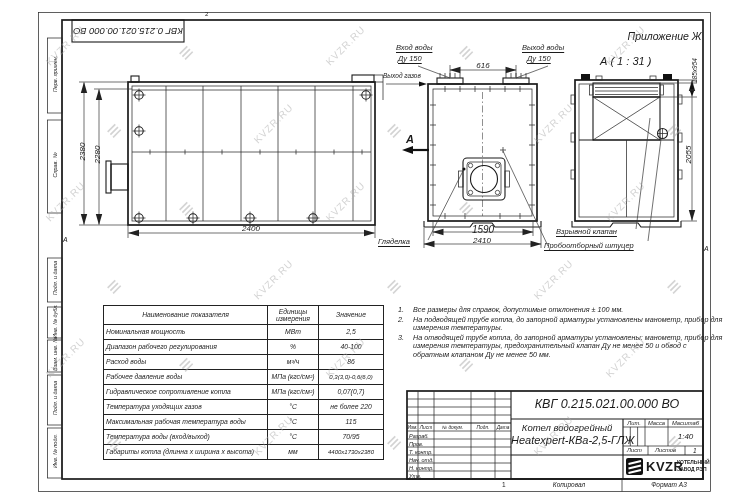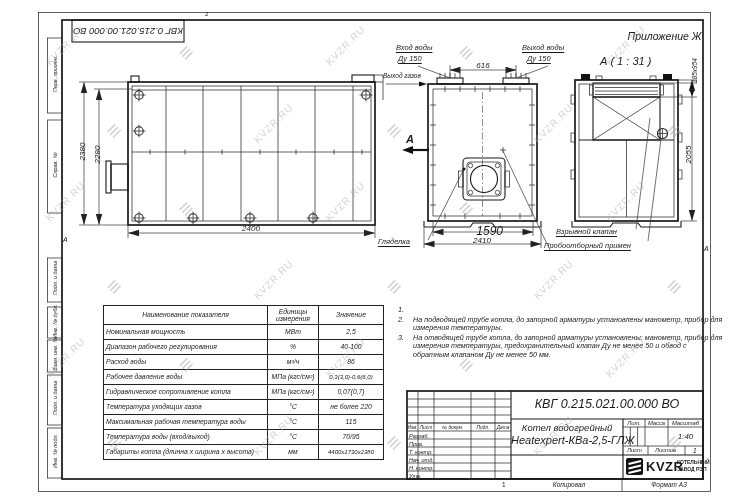--- a/index.html
+++ b/index.html
@@ -299,29 +299,29 @@
 <span class="ab it vdim" style="left:77px;top:150px;">2280</span>
 <span class="ab it ctr" style="left:231px;top:224px;width:40px;font-size:8px;">2400</span>
 
 <span class="ab it ul" style="left:396px;top:43px;font-size:7.5px;">Вход воды</span>
 <span class="ab it ul" style="left:398px;top:54px;font-size:7.5px;">Ду 150</span>
 <span class="ab it ul" style="left:522px;top:43px;font-size:7.5px;">Выход воды</span>
 <span class="ab it ul" style="left:527px;top:54px;font-size:7.5px;">Ду 150</span>
 <span class="ab it ctr" style="left:463px;top:61px;width:40px;font-size:8px;">616</span>
 <span class="ab it" style="left:383px;top:72px;font-size:6.5px;">Выход газов</span>
 <span class="ab it" style="left:406px;top:133px;font-size:11px;font-weight:bold;">А</span>
-<span class="ab it ctr" style="left:463px;top:224px;width:40px;font-size:12px;text-align:right;">1590</span>
+<span class="ab it ctr" style="left:463px;top:224px;width:40px;font-size:10px;">1590</span>
 <span class="ab it ctr" style="left:462px;top:236px;width:40px;font-size:8px;">2410</span>
 <span class="ab it ul" style="left:378px;top:237px;font-size:7.5px;text-decoration:underline;">Гляделка</span>
 
 <span class="ab it" style="left:600px;top:55px;font-size:11px;">А ( 1 : 31 )</span>
 <span class="ab it vdim" style="left:674px;top:67px;font-size:6.5px;">185х954</span>
 <span class="ab it vdim" style="left:668px;top:150px;">2055</span>
 <span class="ab it ul" style="left:556px;top:227px;font-size:7.5px;">Взрывной клапан</span>
-<span class="ab it ul" style="left:544px;top:241px;font-size:7.5px;">Пробоотборный примен</span>
+<span class="ab it ul" style="left:544px;top:241px;font-size:7.5px;">Пробоотборный штуцер</span>
 
 <table class="tech">
   <tbody>
         <tr>
     <th style="width:159px">Наименование показателя</th>
     <th style="width:46px">Единицы измерения</th>
     <th style="width:60px">Значение</th>
   </tr>
   <tr>
           <td>Номинальная мощность</td>
@@ -367,20 +367,21 @@
           <td>Габариты котла (длинна х ширина х высота)</td>
           <td class="c">мм</td>
           <td class="c" style="font-size:6px">4400х1730х2380</td>
         </tr>
 </tbody>
     </table>
 
 <div class="notes">
   <div class="note">
         <span class="n">1.</span>
+        <span class="tx">Все размеры для справок, допустимые отклонения ± 100 мм.</span>
       </div>
   <div class="note">
         <span class="n">2.</span>
         <span class="tx">На подводящей трубе котла, до запорной арматуры установлены манометр, прибор для измерения температуры.</span>
       </div>
   <div class="note">
         <span class="n">3.</span>
         <span class="tx">На отводящей трубе котла, до запорной арматуры установлены: манометр, прибор для измерения температуры, предохранительный клапан Ду не менее 50 и обвод с обратным клапаном Ду не менее 50 мм.</span>
       </div>
 </div>

